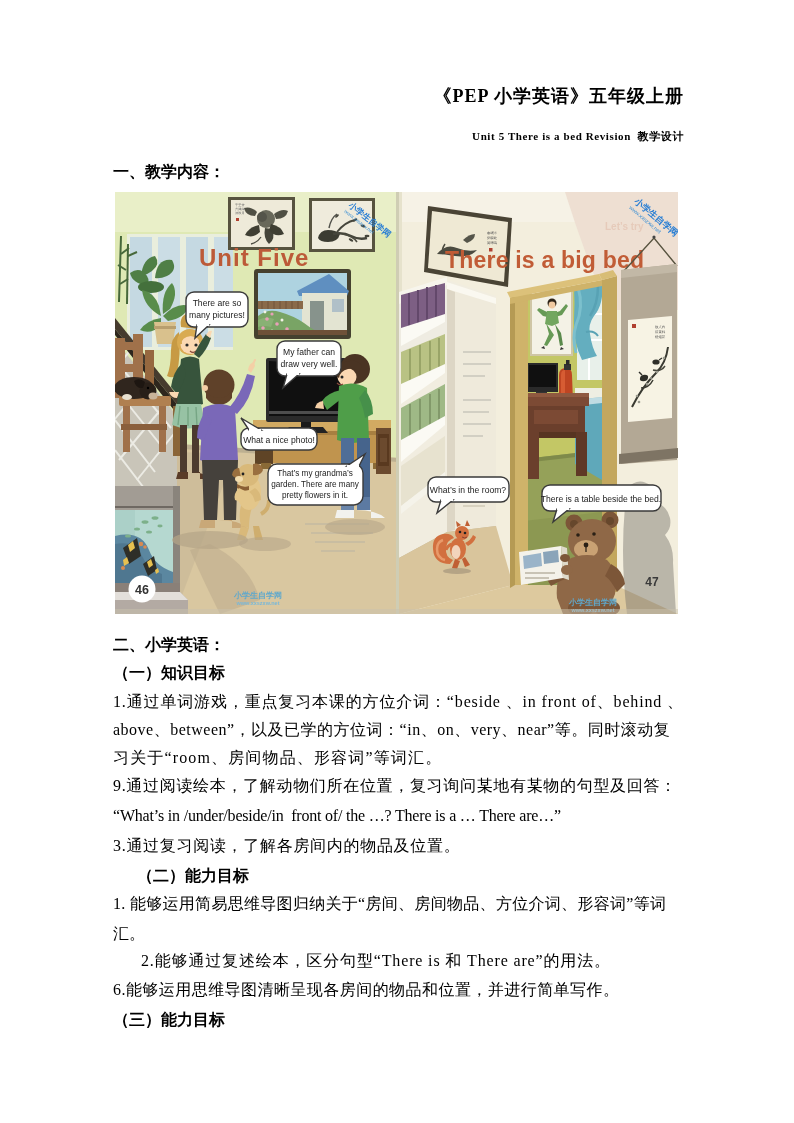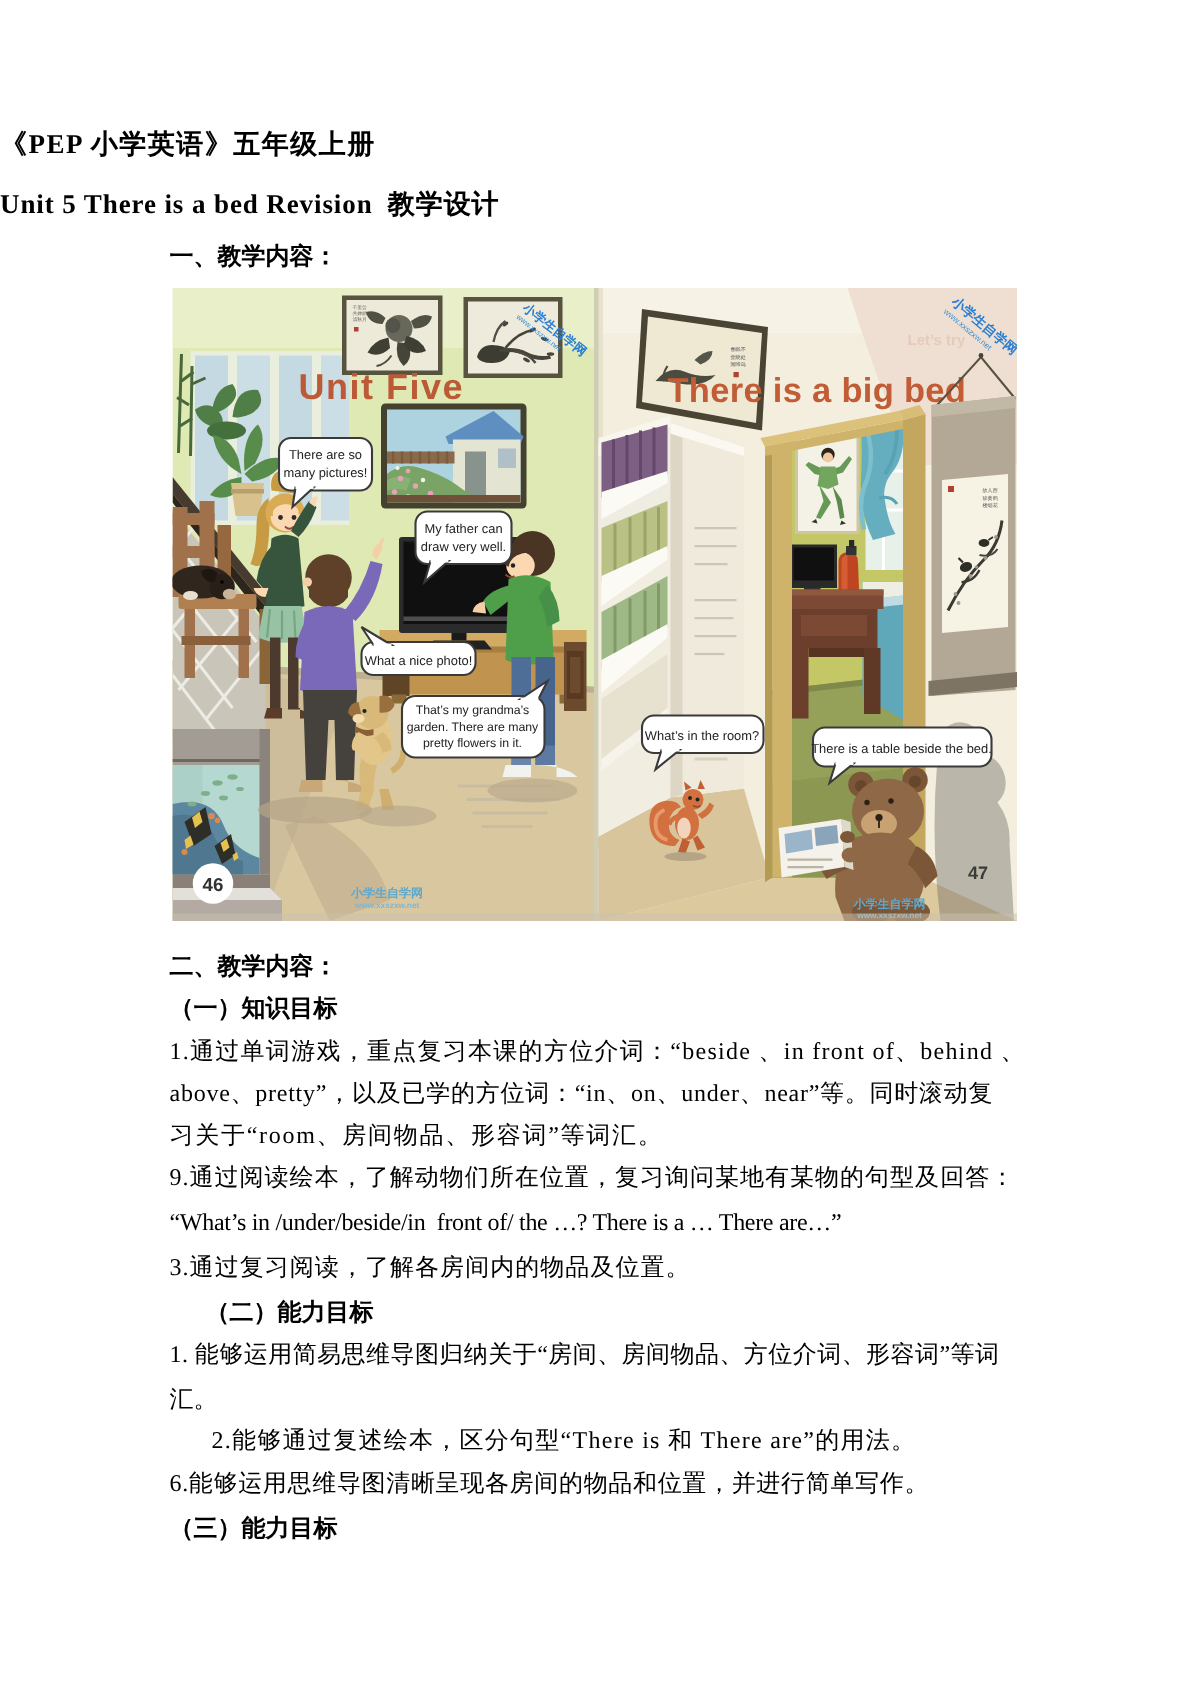--- a/index.html
+++ b/index.html
@@ -1,26 +1,26 @@
 <!DOCTYPE html>
 <html><head>
 <meta charset="utf-8">
 <style>
 html,body{margin:0;padding:0;background:#fff;}
 body{width:794px;height:1123px;position:relative;font-family:"Liberation Serif",serif;color:#000;}
 .ln{position:absolute;left:113px;font-size:16px;line-height:20px;white-space:nowrap;}
-.ctr{left:0;width:684px;text-align:left;}
+.ctr{left:0;width:684px;text-align:right;}
 .b{font-weight:bold;}
 </style>
 </head>
 <body>
 
 <div class="ln ctr b" style="top:86px;font-size:18px;letter-spacing:1px;">《PEP 小学英语》五年级上册</div>
 
-<div class="ln ctr b" style="top:126px;font-size:18px;letter-spacing:0.6px;">Unit 5 There is a bed Revision&nbsp; 教学设计</div>
+<div class="ln ctr b" style="top:126px;font-size:11px;letter-spacing:0.6px;">Unit 5 There is a bed Revision&nbsp; 教学设计</div>
 
 <div class="ln b" style="top:162px;">一、教学内容：</div>
 
 <div style="position:absolute;left:115px;top:192px;width:563px;height:422px;">
 <svg width="563" height="422" viewBox="0 0 563 422" font-family="Liberation Sans, sans-serif">
 
 <rect x="0" y="0" width="284" height="422" fill="#dfe9b4"></rect>
 <rect x="0" y="0" width="284" height="40" fill="#e9efc8"></rect>
 
 <polygon points="0,248 284,266 284,422 0,422" fill="#d9c7a0"></polygon>
@@ -620,27 +620,27 @@
 
 <g transform="translate(524,4) rotate(40)">
 <text x="0" y="8" font-size="9" font-weight="bold" fill="#2a7fd4">小学生自学网</text>
 <text x="0" y="16" font-size="5.5" fill="#3a8fd4">www.xxszxw.net</text>
 </g>
 
 <rect x="0" y="417" width="563" height="5" fill="#c9c2ae" opacity="0.5"></rect>
 </svg>
 </div>
 
-<div class="ln b" style="top:635px;">二、教学内容：</div>
+<div class="ln b" style="top:635px;">二、小学英语：</div>
 
 <div class="ln b" style="top:663px;">（一）知识目标</div>
 
 <div class="ln" style="top:692px;letter-spacing:0.85px;">1.通过单词游戏，重点复习本课的方位介词：“beside 、in front of、behind 、</div>
 
-<div class="ln" style="top:720px;letter-spacing:0.5px;">above、pretty”，以及已学的方位词：“in、on、under、near”等。同时滚动复</div>
+<div class="ln" style="top:720px;letter-spacing:0.5px;">above、between”，以及已学的方位词：“in、on、very、near”等。同时滚动复</div>
 
 <div class="ln" style="top:748px;letter-spacing:1.15px;text-align:right;">习关于“room、房间物品、形容词”等词汇。</div>
 
 <div class="ln" style="top:776px;letter-spacing:0.68px;">9.通过阅读绘本，了解动物们所在位置，复习询问某地有某物的句型及回答：</div>
 
 <div class="ln" style="top:806px;letter-spacing:-0.2px;">“What’s in /under/beside/in&nbsp; front of/ the …? There is a … There are…”</div>
 
 <div class="ln" style="top:836px;letter-spacing:0.7px;">3.通过复习阅读，了解各房间内的物品及位置。</div>
 
 <div class="ln b" style="top:866px;margin-left:24px;">（二）能力目标</div>

